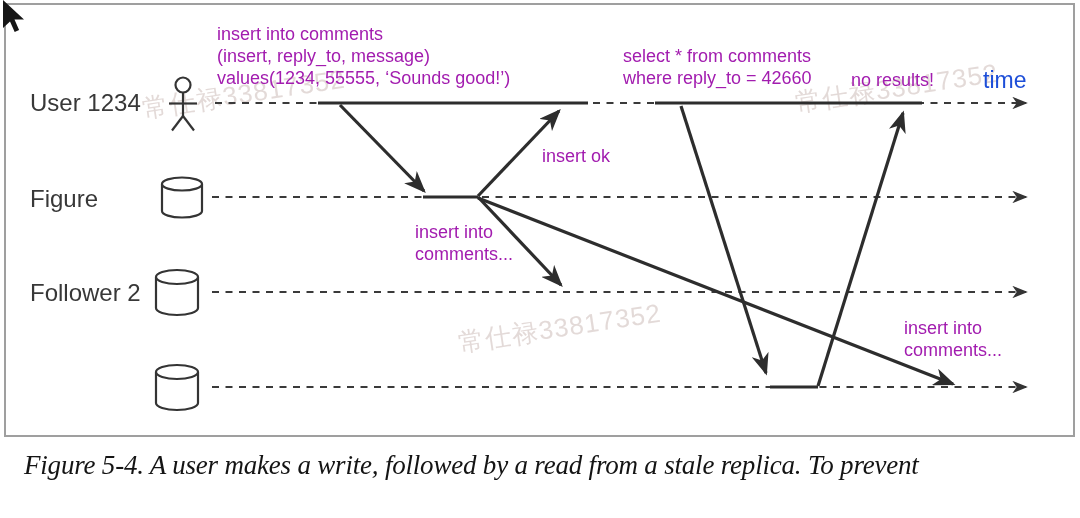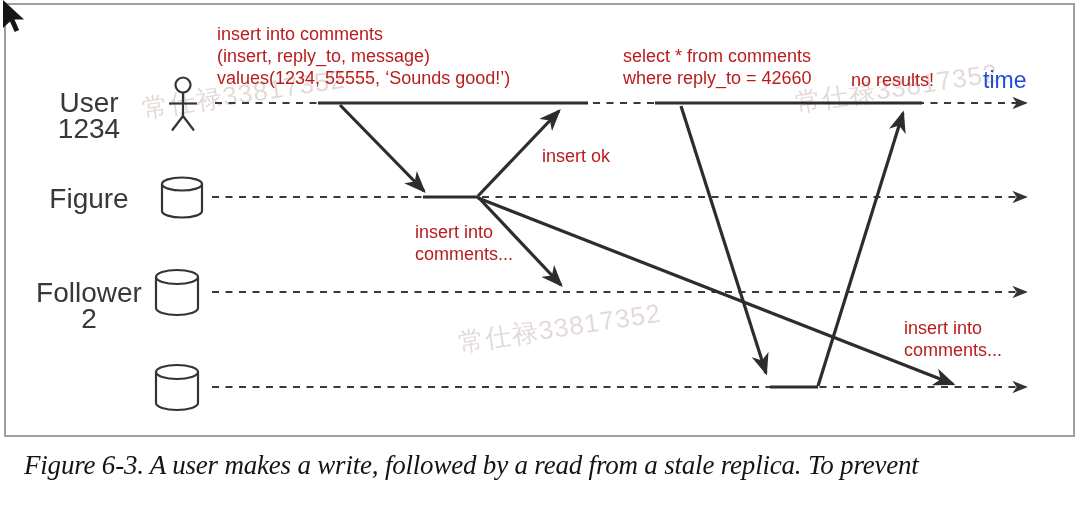--- a/index.html
+++ b/index.html
@@ -18,23 +18,23 @@
   .wm1{left:140px;top:92px}
   .wm2{left:793px;top:86px}
   .wm3{left:456px;top:326px}
   svg.diagram{position:absolute;left:0;top:0;z-index:2;}
   .dash{stroke:#3a3a3a;stroke-width:2.1;stroke-dasharray:7 6.5;fill:none;}
   .solid{stroke:#2d2d2d;stroke-width:3;fill:none;}
   .arrow{stroke:#2d2d2d;stroke-width:3.2;fill:none;}
   .ink{stroke:#343434;stroke-width:2.2;fill:none;}
   .ink-fill{fill:#ffffff;stroke:#343434;stroke-width:2.2;}
   .lbl{position:absolute;z-index:3;color:#383838;}
-  .rowlabel{width:118px;text-align:center;font-size:28px;line-height:26px;left:30px;}
+  .rowlabel{width:118px;text-align:left;font-size:24px;line-height:26px;left:30px;}
   .rl-user{top:90px}.rl-leader{top:186px}.rl-f1{top:280px}.rl-f2{top:375px}
-  .ann{font-size:18px;line-height:22px;white-space:nowrap;color:#b91c1c;}
+  .ann{font-size:18px;line-height:22px;white-space:nowrap;color:#a21caf;}
   .a-insert{left:217px;top:23px}
   .a-select{left:623px;top:45px}
   .a-insertok{left:542px;top:145px}
   .a-noresults{left:851px;top:69px}
   .a-time{left:983px;top:69px;font-size:23px;color:#1d4ed8;}
   .a-rep1{left:415px;top:221px}
   .a-rep2{left:904px;top:317px}
   .caption{
     position:absolute;z-index:3;left:24px;top:448px;color:#141414;
     font-family:"Liberation Serif",serif;font-style:italic;font-size:27px;
@@ -135,16 +135,16 @@
     <div>insert into</div>
     <div>comments...</div>
   </div>
 
   <div class="lbl ann a-rep2">
     <div>insert into</div>
     <div>comments...</div>
   </div>
 
   <div class="caption">
-    <div>Figure 6-3. A user makes a write, followed by a read from a stale replica. To prevent</div>
+    <div>Figure 5-4. A user makes a write, followed by a read from a stale replica. To prevent</div>
   </div>
 
 </div>
 
 </body></html>

